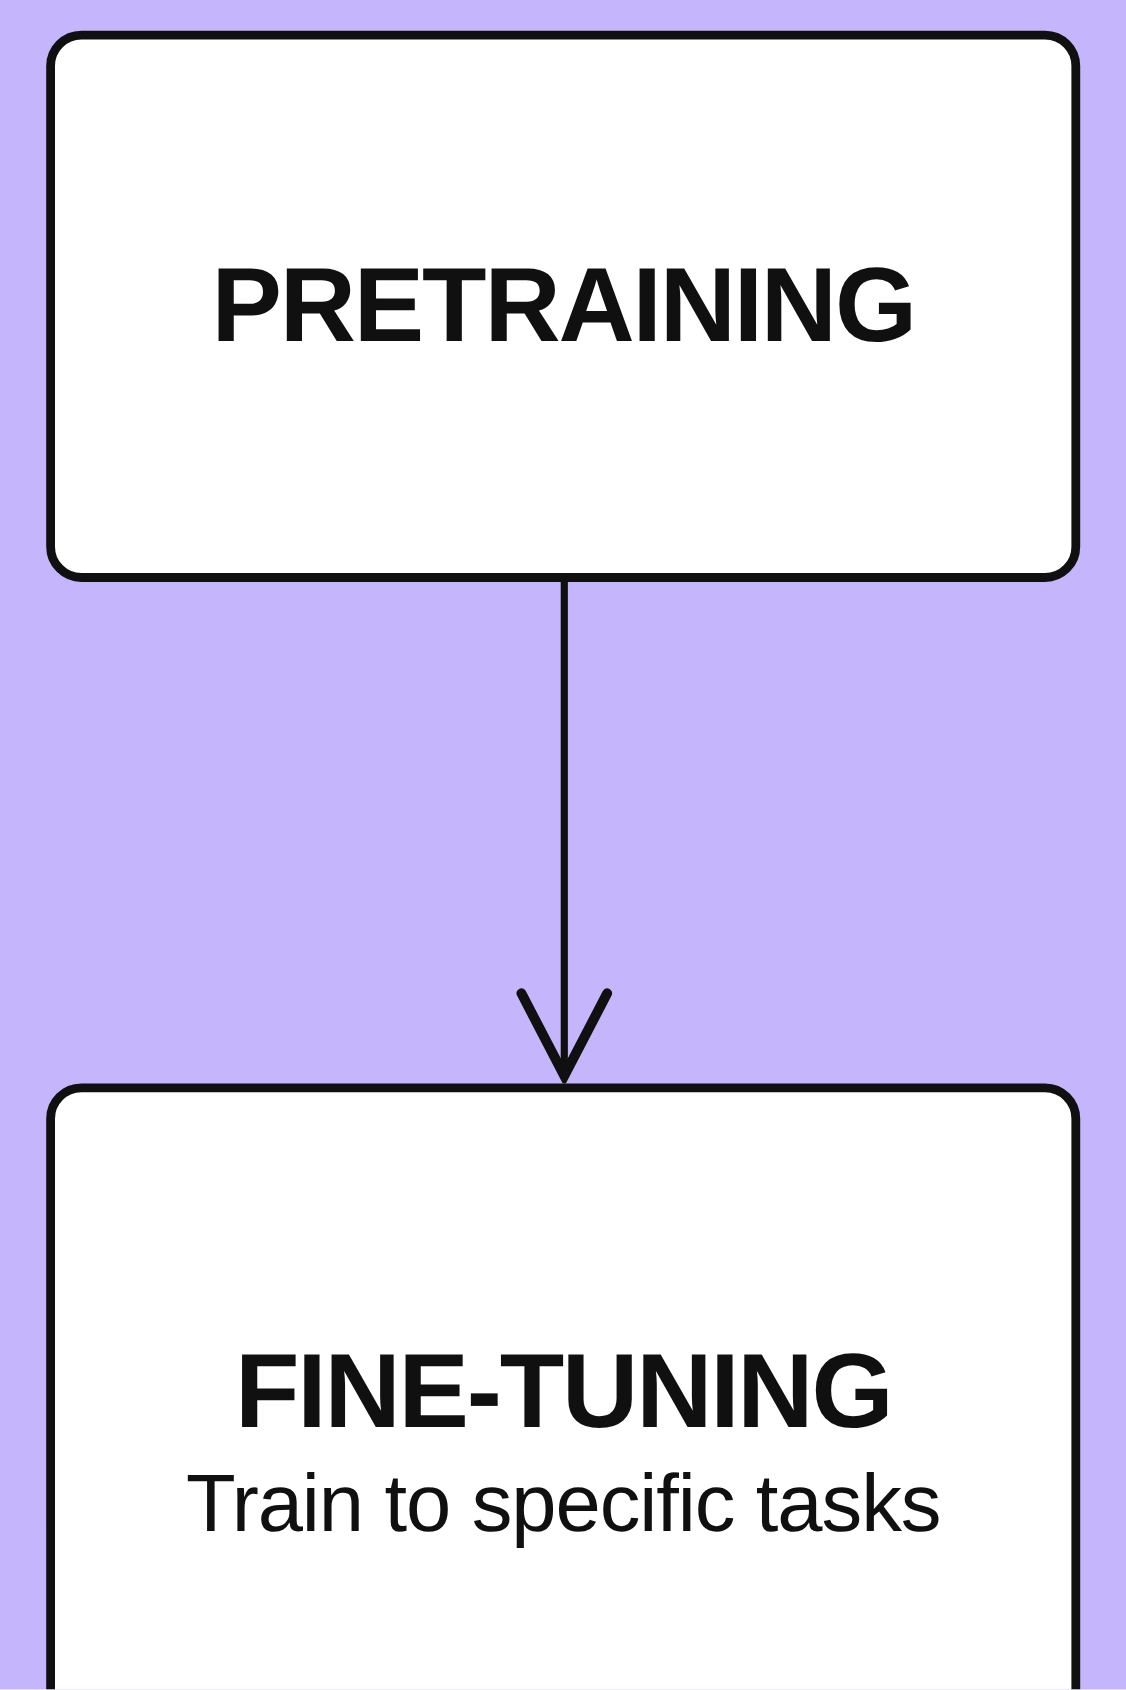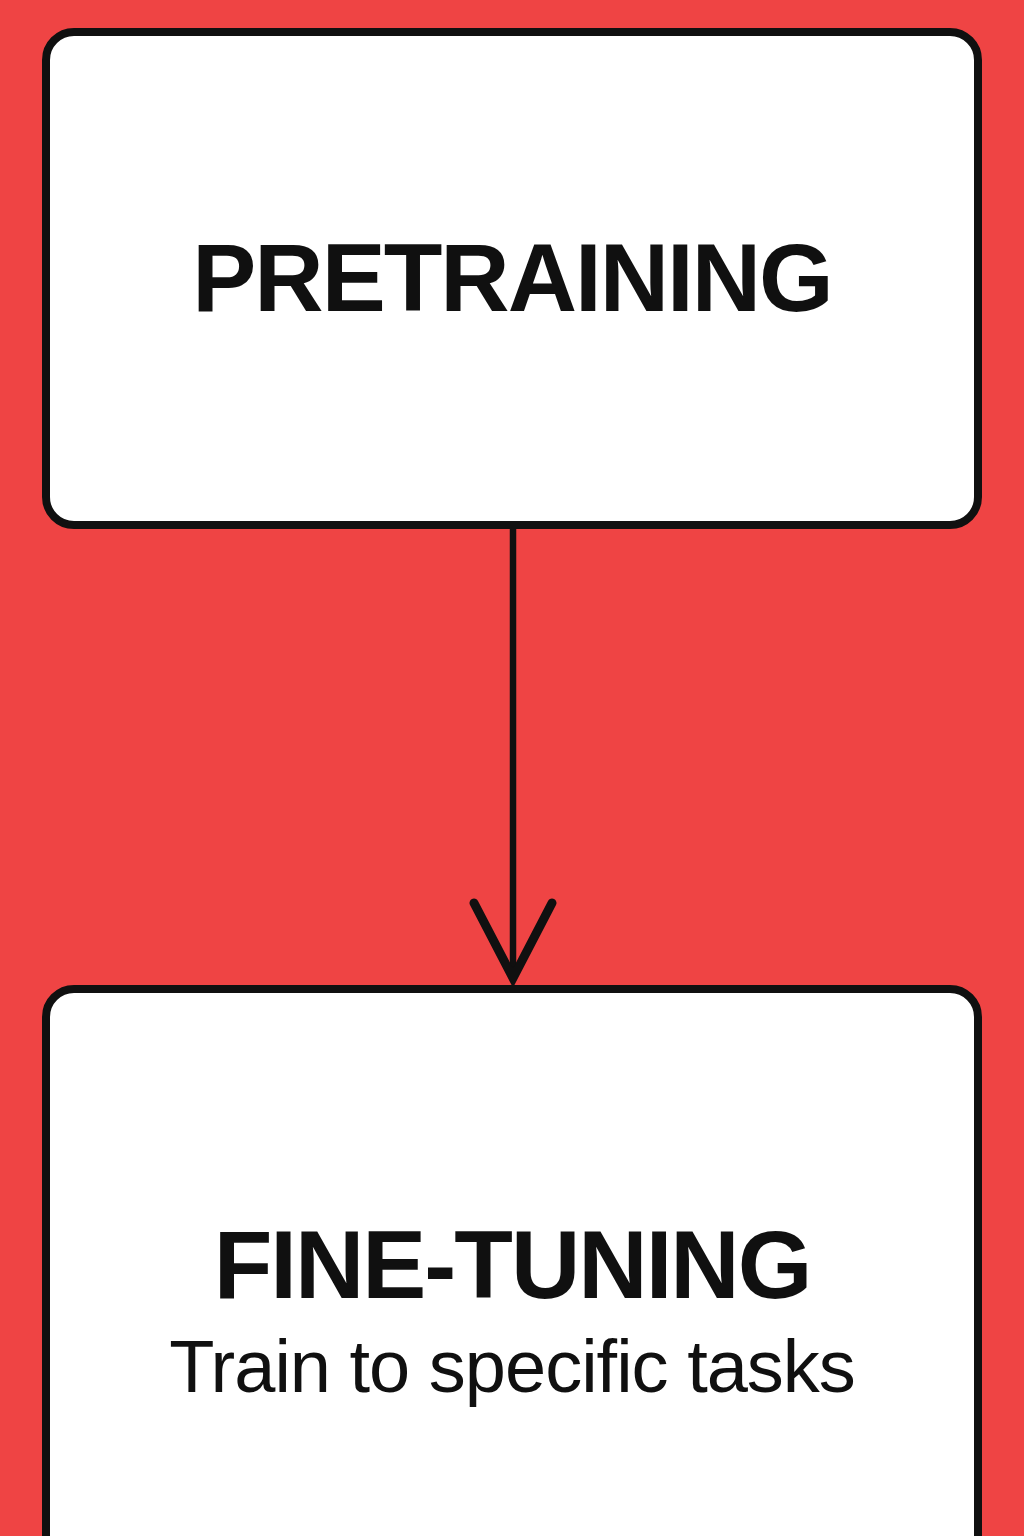--- a/index.html
+++ b/index.html
@@ -4,21 +4,21 @@
 <style>
   html, body {
     margin: 0;
     padding: 0;
     background: #ffffff;
   }
   .canvas {
     position: relative;
     width: 1024px;
     height: 1536px;
-    background: #ef4444;
+    background: #c4b5fd;
     font-family: "Liberation Sans", sans-serif;
     overflow: hidden;
   }
   .node {
     position: absolute;
     left: 42px;
     width: 940px;
     box-sizing: border-box;
     border: 8px solid #101010;
     border-radius: 32px;

